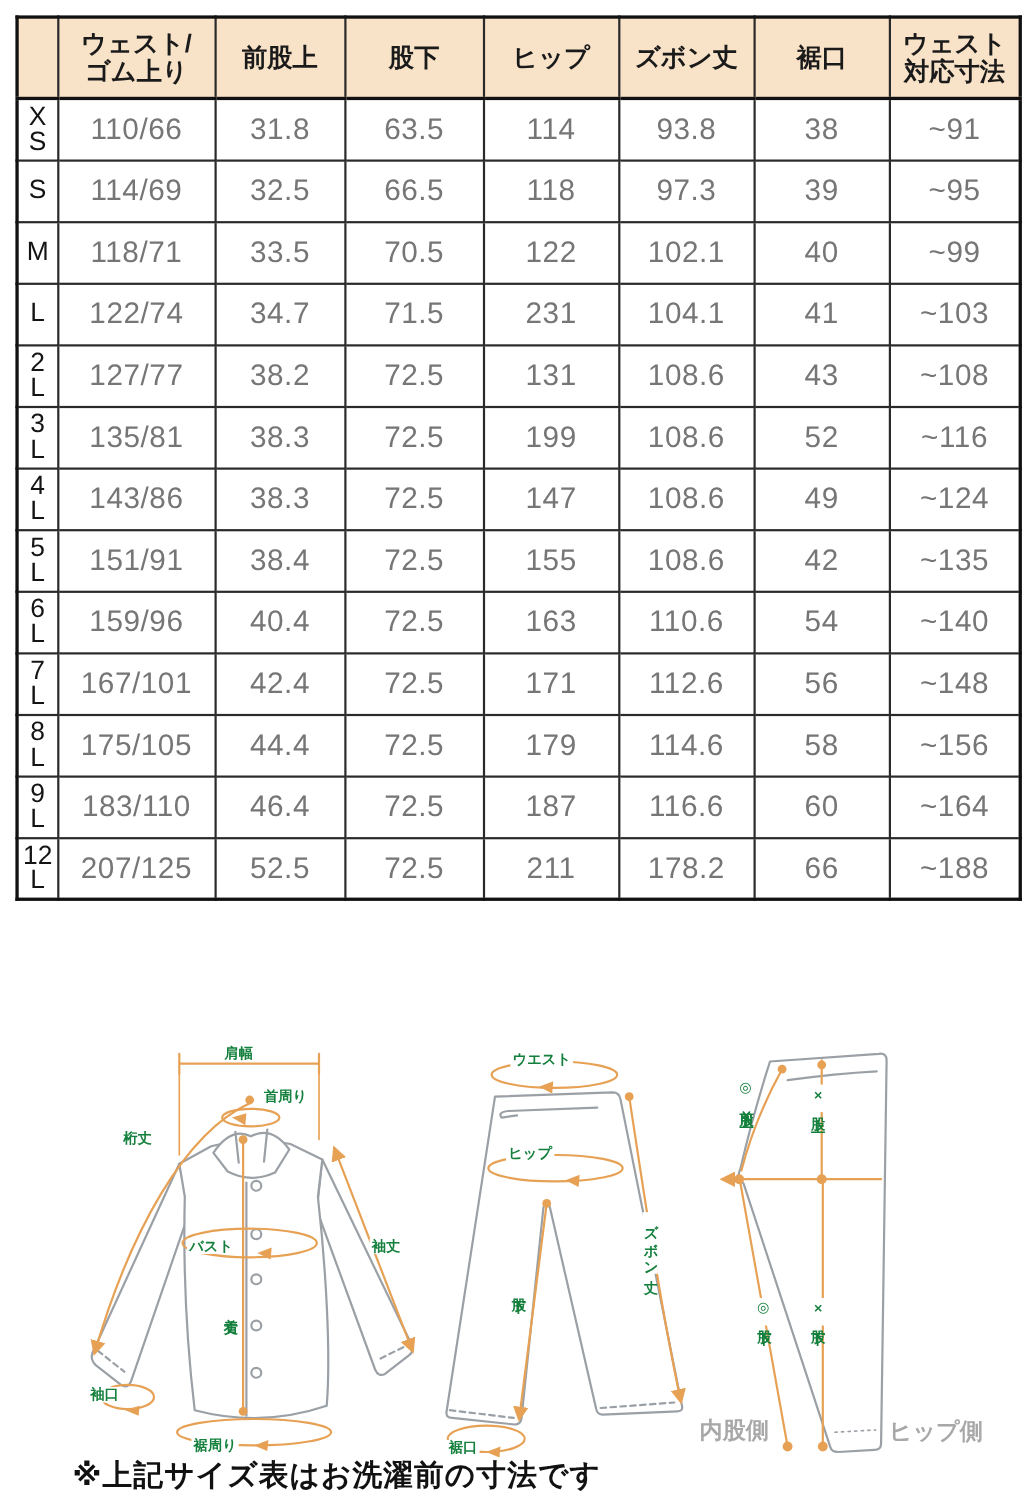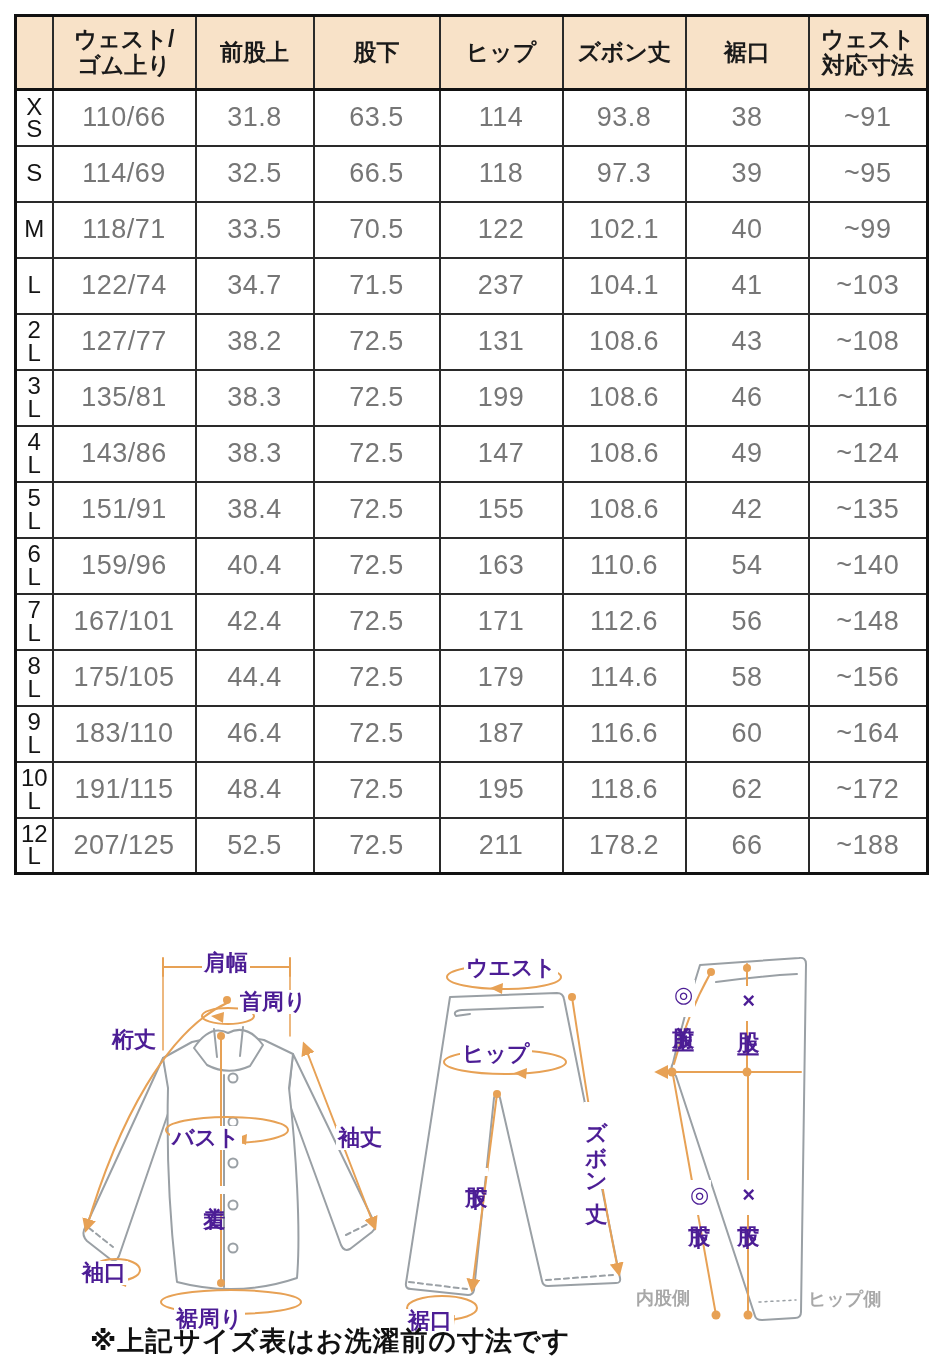--- a/index.html
+++ b/index.html
@@ -24,31 +24,31 @@
     border-bottom:3px solid #111 !important;
   }
   tbody tr{height:56px;}
   tbody th{font-size:24px;font-weight:400;color:#141414;line-height:0.92;}
   tbody td{font-size:27px;font-weight:400;color:#767676;letter-spacing:0.5px;}
 
   
   .diagrams{position:absolute;left:0;top:930px;width:940px;height:430px;}
   .diagrams svg{position:absolute;left:0;top:0;}
   .dlabel{
-    position:absolute;font-size:22px;font-weight:700;color:#4c1d95;
+    position:absolute;font-size:13px;font-weight:700;color:#15803d;
     line-height:1.1;background:#fff;padding:0 2px;white-space:nowrap;
   }
   .vert{
     writing-mode:vertical-rl;text-orientation:upright;letter-spacing:2px;
     white-space:nowrap;padding:2px 0;
   }
-  .graylbl{color:#a8a8a8;font-size:18px;background:transparent;}
+  .graylbl{color:#a8a8a8;font-size:21px;background:transparent;}
   .footer-note{
     position:absolute;font-size:27px;font-weight:700;color:#111;
-    letter-spacing:1px;background:transparent;white-space:nowrap;margin-left:24px;
+    letter-spacing:1px;background:transparent;white-space:nowrap;
   }
 </style>
 </head>
 <body>
 
 <div class="page" data-name="size-chart-page">
 
   <table data-name="size-table">
     <colgroup>
       <col style="width:37px">
@@ -104,21 +104,21 @@
           <td data-name="size-value-cell">122</td>
           <td data-name="size-value-cell">102.1</td>
           <td data-name="size-value-cell">40</td>
           <td data-name="size-value-cell">~99</td>
         </tr>
         <tr data-name="table-row">
           <th data-name="row-size-label">L</th>
           <td data-name="size-value-cell">122/74</td>
           <td data-name="size-value-cell">34.7</td>
           <td data-name="size-value-cell">71.5</td>
-          <td data-name="size-value-cell">237</td>
+          <td data-name="size-value-cell">231</td>
           <td data-name="size-value-cell">104.1</td>
           <td data-name="size-value-cell">41</td>
           <td data-name="size-value-cell">~103</td>
         </tr>
         <tr data-name="table-row">
           <th data-name="row-size-label">2
 L</th>
           <td data-name="size-value-cell">127/77</td>
           <td data-name="size-value-cell">38.2</td>
           <td data-name="size-value-cell">72.5</td>
@@ -128,21 +128,21 @@
           <td data-name="size-value-cell">~108</td>
         </tr>
         <tr data-name="table-row">
           <th data-name="row-size-label">3
 L</th>
           <td data-name="size-value-cell">135/81</td>
           <td data-name="size-value-cell">38.3</td>
           <td data-name="size-value-cell">72.5</td>
           <td data-name="size-value-cell">199</td>
           <td data-name="size-value-cell">108.6</td>
-          <td data-name="size-value-cell">46</td>
+          <td data-name="size-value-cell">52</td>
           <td data-name="size-value-cell">~116</td>
         </tr>
         <tr data-name="table-row">
           <th data-name="row-size-label">4
 L</th>
           <td data-name="size-value-cell">143/86</td>
           <td data-name="size-value-cell">38.3</td>
           <td data-name="size-value-cell">72.5</td>
           <td data-name="size-value-cell">147</td>
           <td data-name="size-value-cell">108.6</td>
@@ -196,31 +196,20 @@
         <tr data-name="table-row">
           <th data-name="row-size-label">9
 L</th>
           <td data-name="size-value-cell">183/110</td>
           <td data-name="size-value-cell">46.4</td>
           <td data-name="size-value-cell">72.5</td>
           <td data-name="size-value-cell">187</td>
           <td data-name="size-value-cell">116.6</td>
           <td data-name="size-value-cell">60</td>
           <td data-name="size-value-cell">~164</td>
-        </tr>
-        <tr data-name="table-row">
-          <th data-name="row-size-label">10
-L</th>
-          <td data-name="size-value-cell">191/115</td>
-          <td data-name="size-value-cell">48.4</td>
-          <td data-name="size-value-cell">72.5</td>
-          <td data-name="size-value-cell">195</td>
-          <td data-name="size-value-cell">118.6</td>
-          <td data-name="size-value-cell">62</td>
-          <td data-name="size-value-cell">~172</td>
         </tr>
         <tr data-name="table-row">
           <th data-name="row-size-label">12
 L</th>
           <td data-name="size-value-cell">207/125</td>
           <td data-name="size-value-cell">52.5</td>
           <td data-name="size-value-cell">72.5</td>
           <td data-name="size-value-cell">211</td>
           <td data-name="size-value-cell">178.2</td>
           <td data-name="size-value-cell">66</td>

